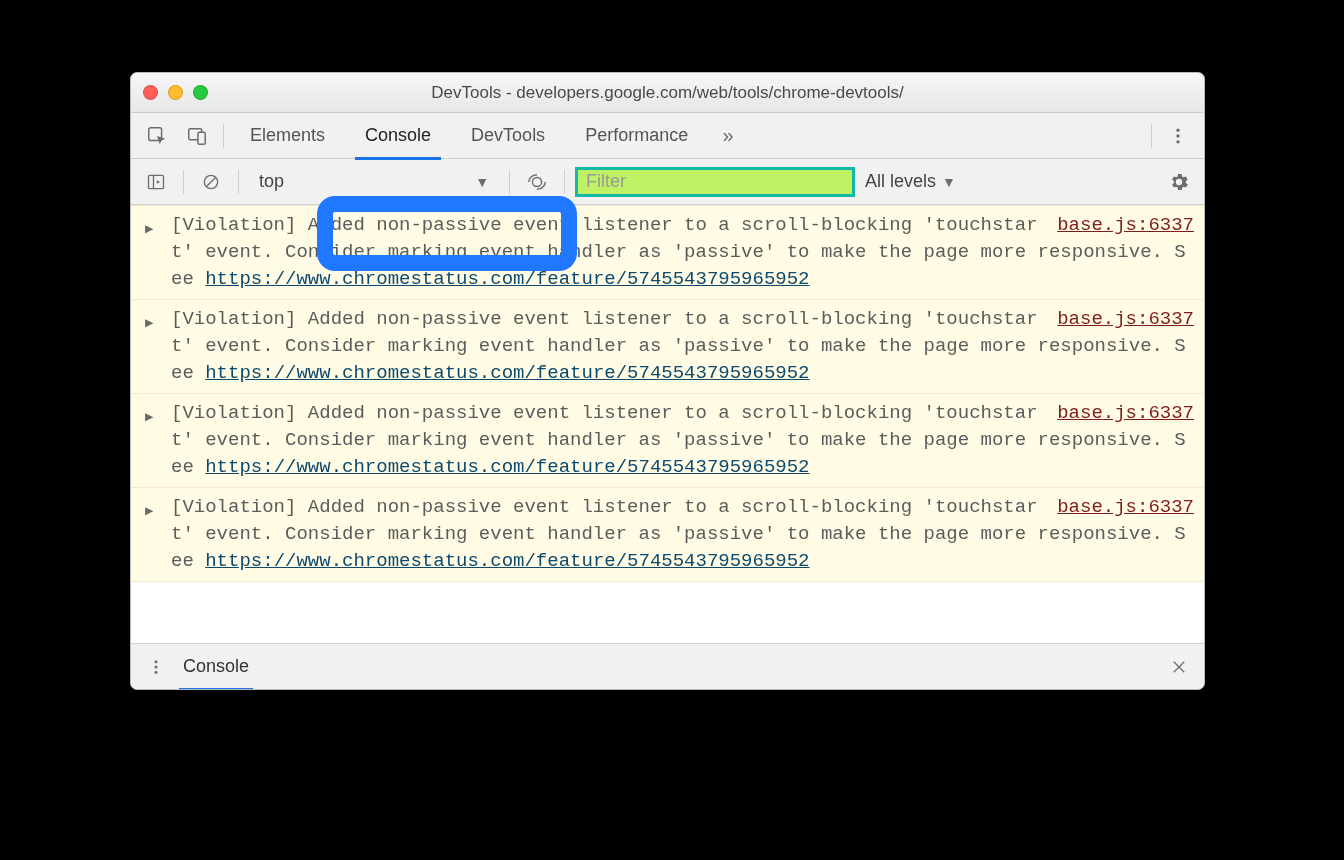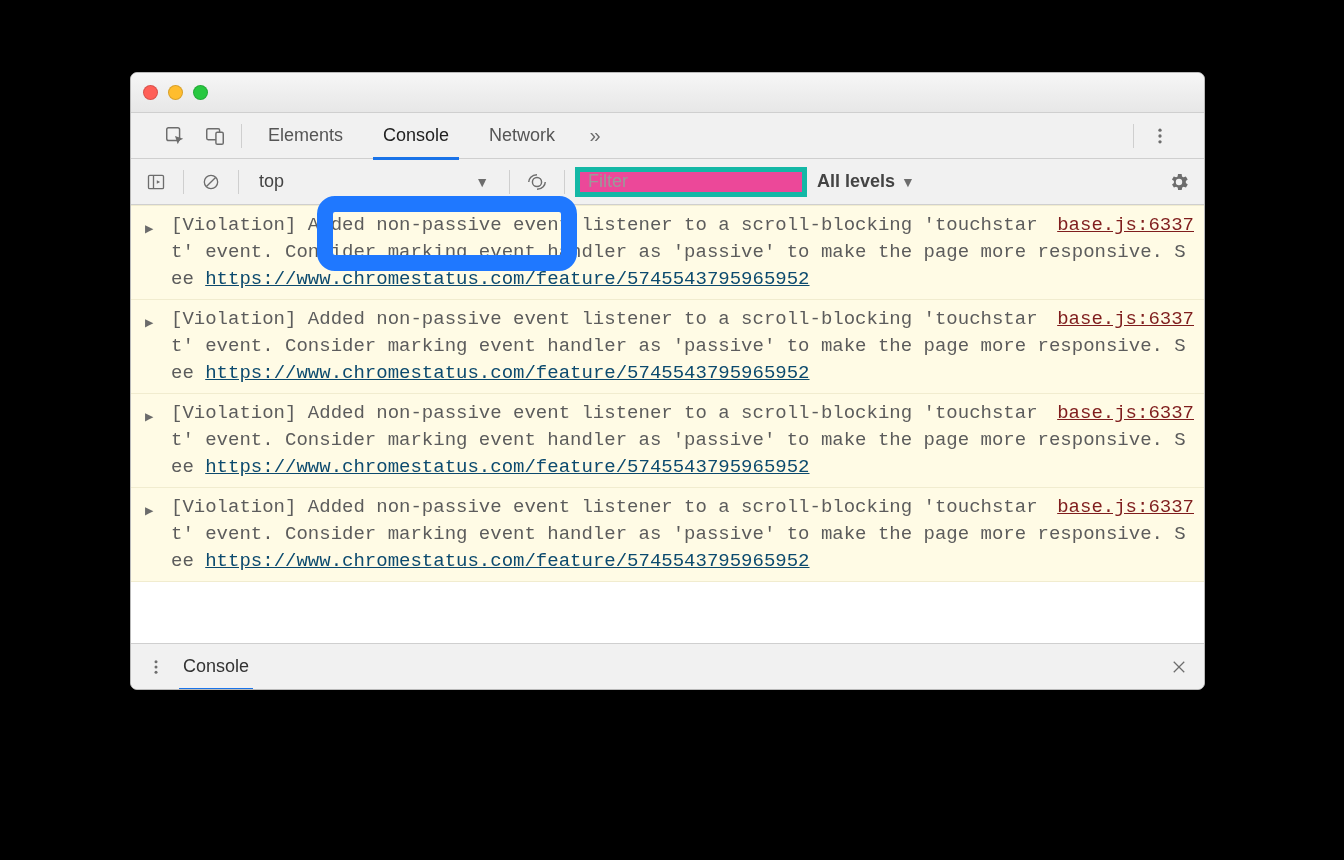--- a/index.html
+++ b/index.html
@@ -44,21 +44,21 @@
     color: #4a4a4a;
     pointer-events: none;
   }
 
   
   .tabs {
     height: 46px; flex: 0 0 46px;
     background: #f1f1f1;
     border-bottom: 1px solid #cfcfcf;
     display: flex; align-items: center;
-    padding: 0 24px;
+    padding: 0 6px;
     font-size: 18px;
     color: #555;
   }
   .tabs .iconbtn { width: 40px; height: 46px; display:flex; align-items:center; justify-content:center; position:relative; }
   .tabs .divider { width:1px; height:24px; background:#cfcfcf; margin:0 6px; }
   .tabs .tab { padding: 0 20px; height:46px; display:flex; align-items:center; position:relative; cursor:default; }
   .tabs .tab.active { color:#222; }
   .tabs .tab.active::after {
     content:""; position:absolute; left:10px; right:10px; bottom:-1px; height:3px; background:#1a73e8;
   }
@@ -76,25 +76,25 @@
   }
   .cbar .iconbtn { width:34px; height:34px; display:flex; align-items:center; justify-content:center; }
   .cbar .vsep { width:1px; height:24px; background:#cfcfcf; }
   .context-select {
     display:flex; align-items:center; justify-content:space-between;
     min-width: 250px; height:30px; padding: 0 10px;
     color:#444; font-size:18px;
   }
   .context-select .caret { margin-left:auto; }
   .filter {
-    width: 232px; height:30px; background:#ec4899; border:5px solid #14b8a6;
+    width: 280px; height:30px; background:#bef264; border:3px solid #14b8a6;
     padding: 3px 8px; font-size:18px; color:#333;
   }
   .filter::placeholder { color:#9a9a9a; }
-  .levels { display:flex; align-items:center; gap:6px; color:#444; font-size:18px;font-weight:bold; }
+  .levels { display:flex; align-items:center; gap:6px; color:#444; font-size:18px; }
   .cbar .spacer { flex:1; }
 
   
   .messages {
     flex: 1 1 auto;
     overflow: hidden;
     background:#fff;
   }
   .row {
     background:#fffbe5;
@@ -147,20 +147,21 @@
 
 <div class="stage">
   <div class="window">
 
     <div class="titlebar">
       <div class="traffic">
         <div class="tl close"></div>
         <div class="tl min"></div>
         <div class="tl zoom"></div>
       </div>
+      <div class="title">DevTools - developers.google.com/web/tools/chrome-devtools/</div>
     </div>
 
     <div class="tabs">
       <div class="iconbtn">
         <svg width="22" height="22" viewBox="0 0 24 24" class="glyph-gray">
           <rect x="3" y="3" width="14" height="14" rx="2"></rect>
           <path d="M12 12 L21 15 L17 17 L15 21 Z" fill="#6d6d6d" stroke="none"></path>
         </svg>
       </div>
       <div class="iconbtn">
@@ -172,21 +173,24 @@
       <div class="divider"></div>
 
       <div id="tabs-host" style="display:flex;">
           <div class="tab">
             <span>Elements</span>
           </div>
           <div class="tab active">
             <span>Console</span>
           </div>
           <div class="tab">
-            <span>Network</span>
+            <span>DevTools</span>
+          </div>
+          <div class="tab">
+            <span>Performance</span>
           </div>
         </div>
 
       <div class="iconbtn">
         <span style="font-size:20px;color:#6d6d6d;">»</span>
       </div>
       <div class="spacer"></div>
       <div class="divider"></div>
       <div class="iconbtn">
         <svg width="20" height="20" viewBox="0 0 24 24">

